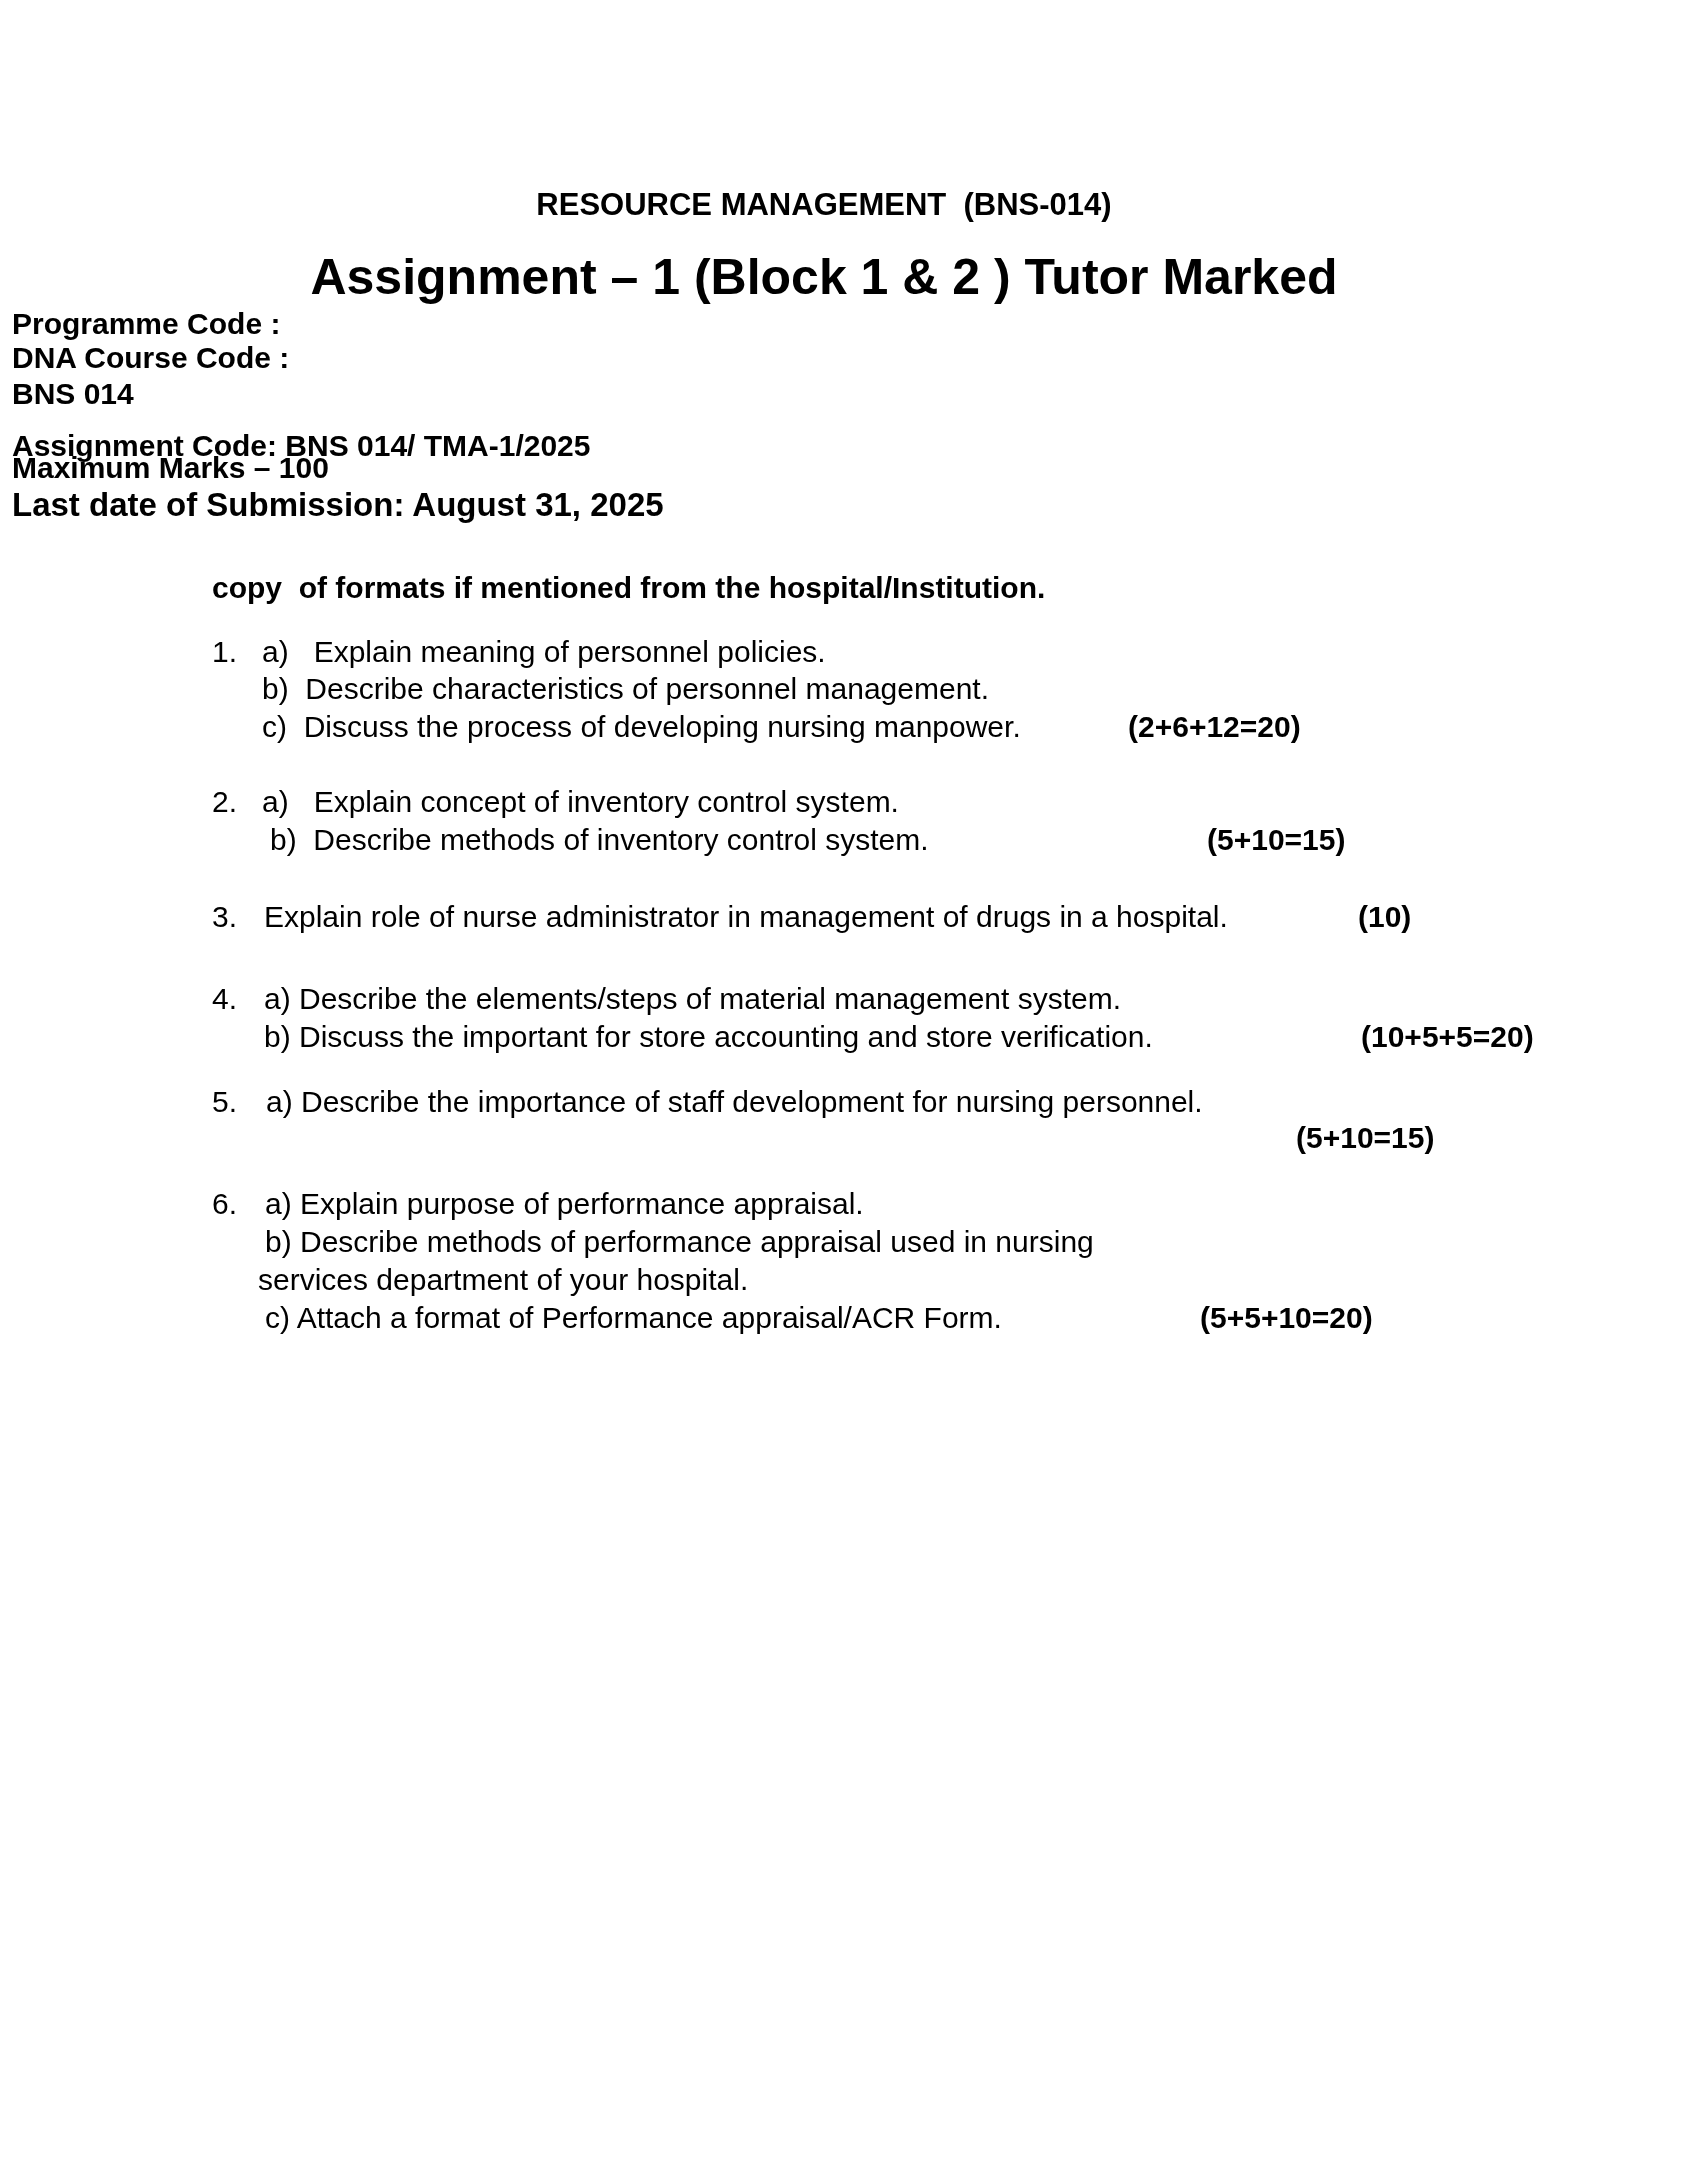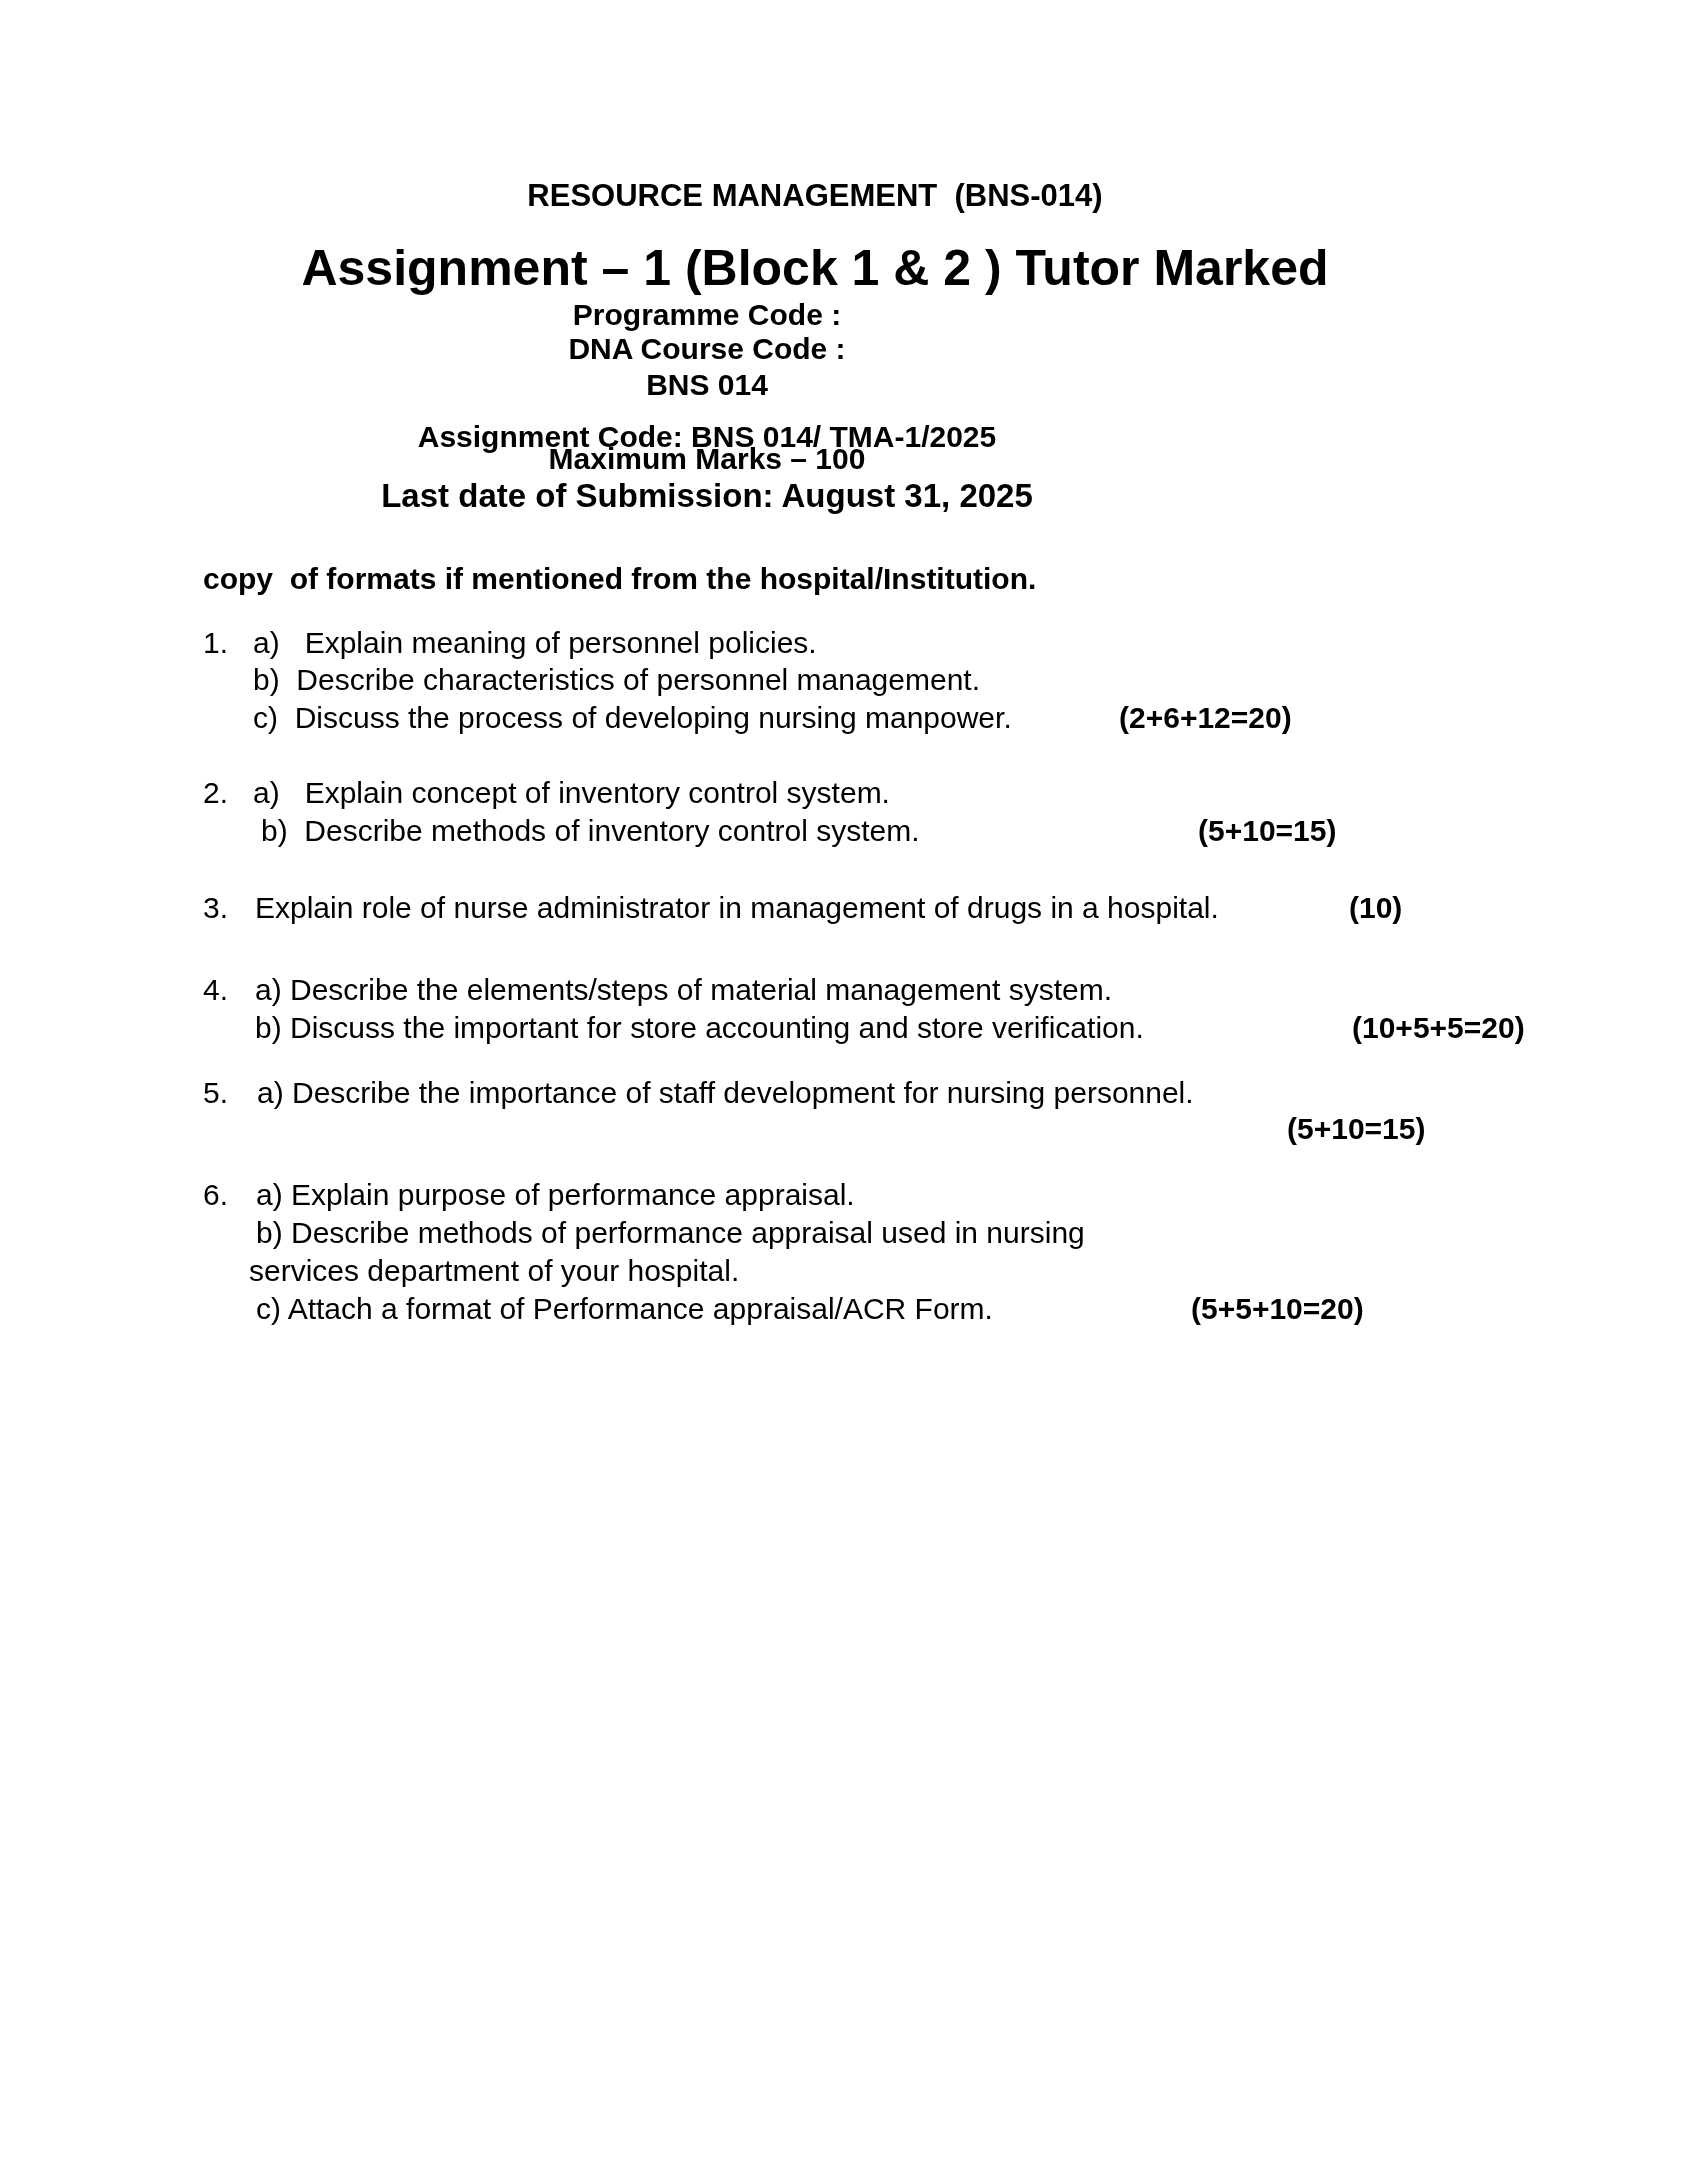--- a/index.html
+++ b/index.html
@@ -1,28 +1,28 @@
 <!DOCTYPE html>
 <html><head>
 <meta charset="utf-8">
 <style>
   html,body{margin:0;padding:0;background:#ffffff;}
   #page{position:relative;width:1683px;height:2178px;background:#ffffff;overflow:hidden;}
   .t{
     position:absolute;
-    margin:3px;
+    margin:12px;
     white-space:pre;
     color:#000000;
     font-family:"Liberation Sans","DejaVu Sans",sans-serif;
     font-size:30px;
     line-height:38px;
   }
   .b{font-weight:bold;}
   .center{left:0;width:1624px;text-align:center;}
-  .right{left:0;width:1408px;text-align:center;line-height:36px;}
+  .right{left:0;width:1408px;text-align:left;line-height:36px;}
 </style>
 </head>
 <body>
 
 <div id="page">
 
   <div class="t b center" style="top:174px;font-size:31px">RESOURCE MANAGEMENT  (BNS-014)</div>
 
   <div class="t b center" style="top:244px;font-size:50px;line-height:42px">Assignment – 1 (Block 1 &amp; 2 ) Tutor Marked</div>
 

